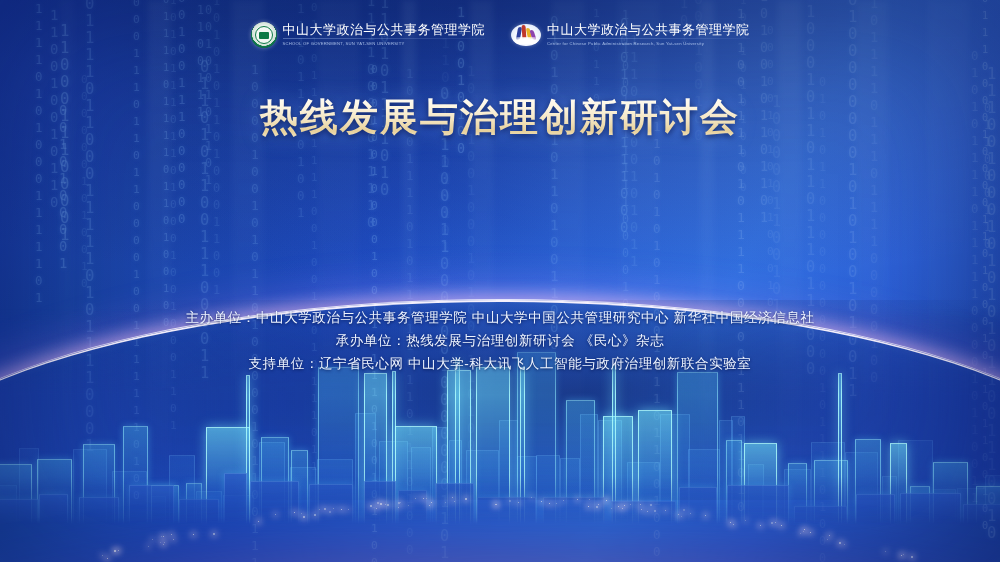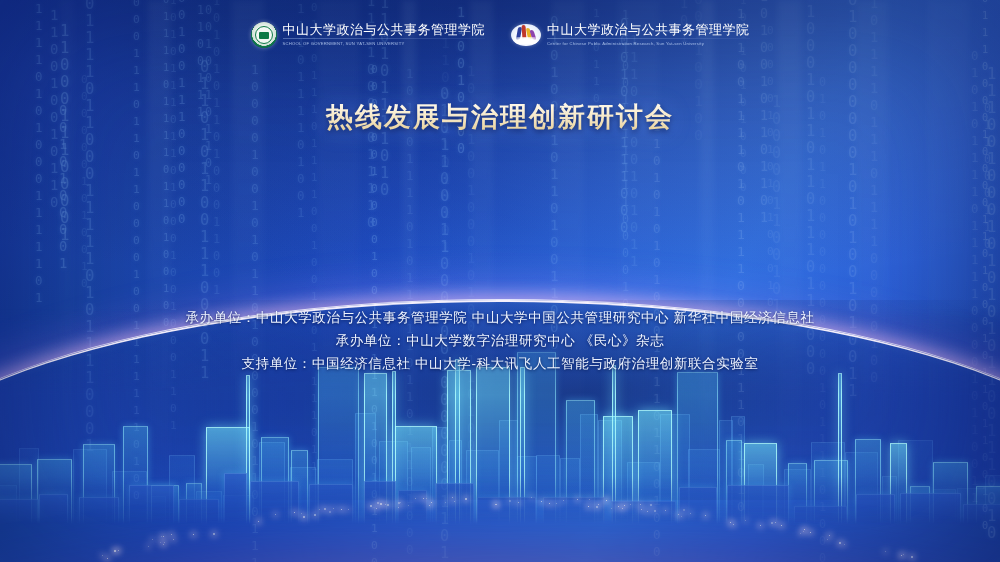--- a/index.html
+++ b/index.html
@@ -229,21 +229,21 @@
     font-family: "DejaVu Sans", "Liberation Sans", sans-serif;
     font-weight: bold;
     letter-spacing: 2px;
     background: linear-gradient(to bottom, #ffffff 0%, #fdf6e4 28%, #f2e2bd 58%, #e7d09a 78%, #f7efdd 100%);
     -webkit-background-clip: text;
     background-clip: text;
     color: transparent;
     -webkit-text-fill-color: transparent;
     filter: drop-shadow(0 2px 3px rgba(6,18,70,0.75)) drop-shadow(0 0 10px rgba(120,170,255,0.35));
   }
-  .t1 { font-size: 27px; line-height: 50px; }
+  .t1 { font-size: 38px; line-height: 50px; }
   .t2 { font-size: 39px; line-height: 52px; }
 
   .datetime {
     margin-top: 16px;
     color: #ffffff;
     font-family: "DejaVu Sans Mono", "Liberation Mono", monospace;
     font-size: 20px;
     font-weight: bold;
     letter-spacing: 3.5px;
     text-shadow: 0 1px 4px rgba(5,18,70,0.8), 0 0 12px rgba(150,200,255,0.45);
@@ -1523,19 +1523,19 @@
     </div>
 
 
   </div>
 
   <div class="titles">
     <div class="title-line t1">热线发展与治理创新研讨会</div>
   </div>
 
   <div class="orgs">
-    <div class="orgline">承办单位：中山大学政治与公共事务管理学院  中山大学中国公共管理研究中心  新华社中国经济信息社</div>
-    <div class="orgline">承办单位：中山大学数字治理研究中心  《民心》杂志</div>
-    <div class="orgline">支持单位：中国经济信息社  中山大学-科大讯飞人工智能与政府治理创新联合实验室</div>
+    <div class="orgline">主办单位：中山大学政治与公共事务管理学院  中山大学中国公共管理研究中心  新华社中国经济信息社</div>
+    <div class="orgline">承办单位：热线发展与治理创新研讨会  《民心》杂志</div>
+    <div class="orgline">支持单位：辽宁省民心网  中山大学-科大讯飞人工智能与政府治理创新联合实验室</div>
   </div>
 
   <div class="vignette"></div>
 </div>
 
 </body></html>

